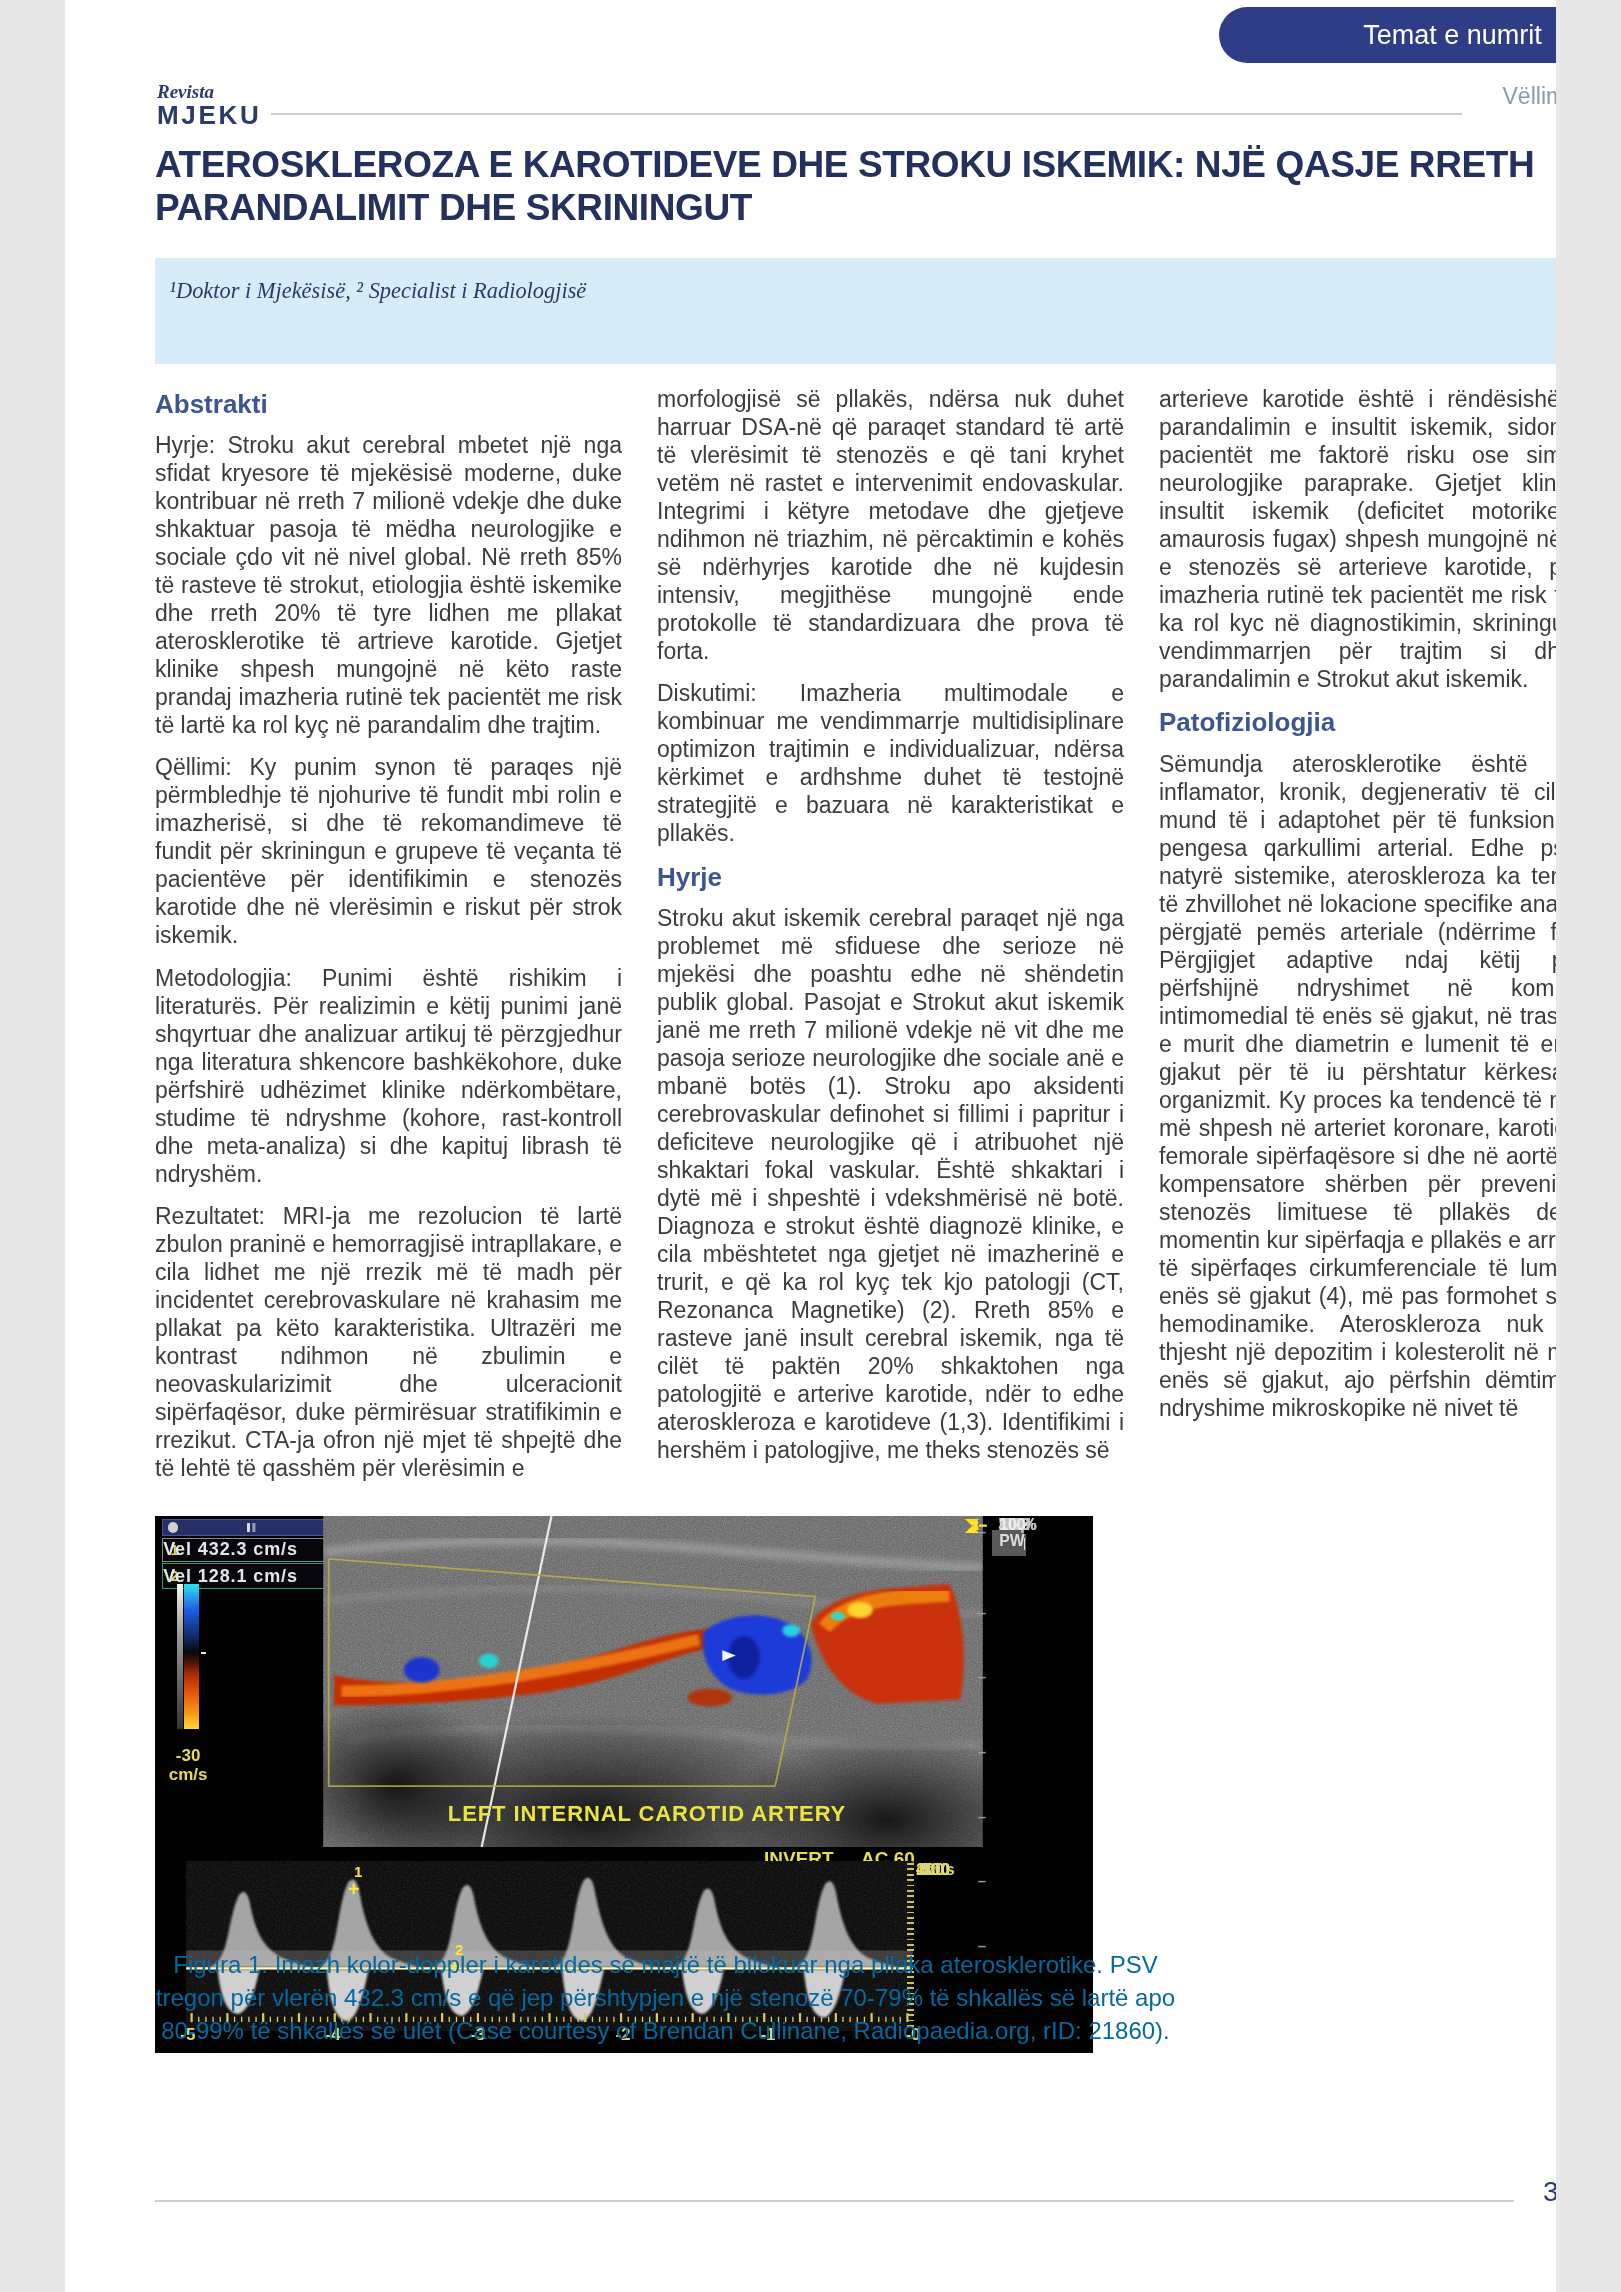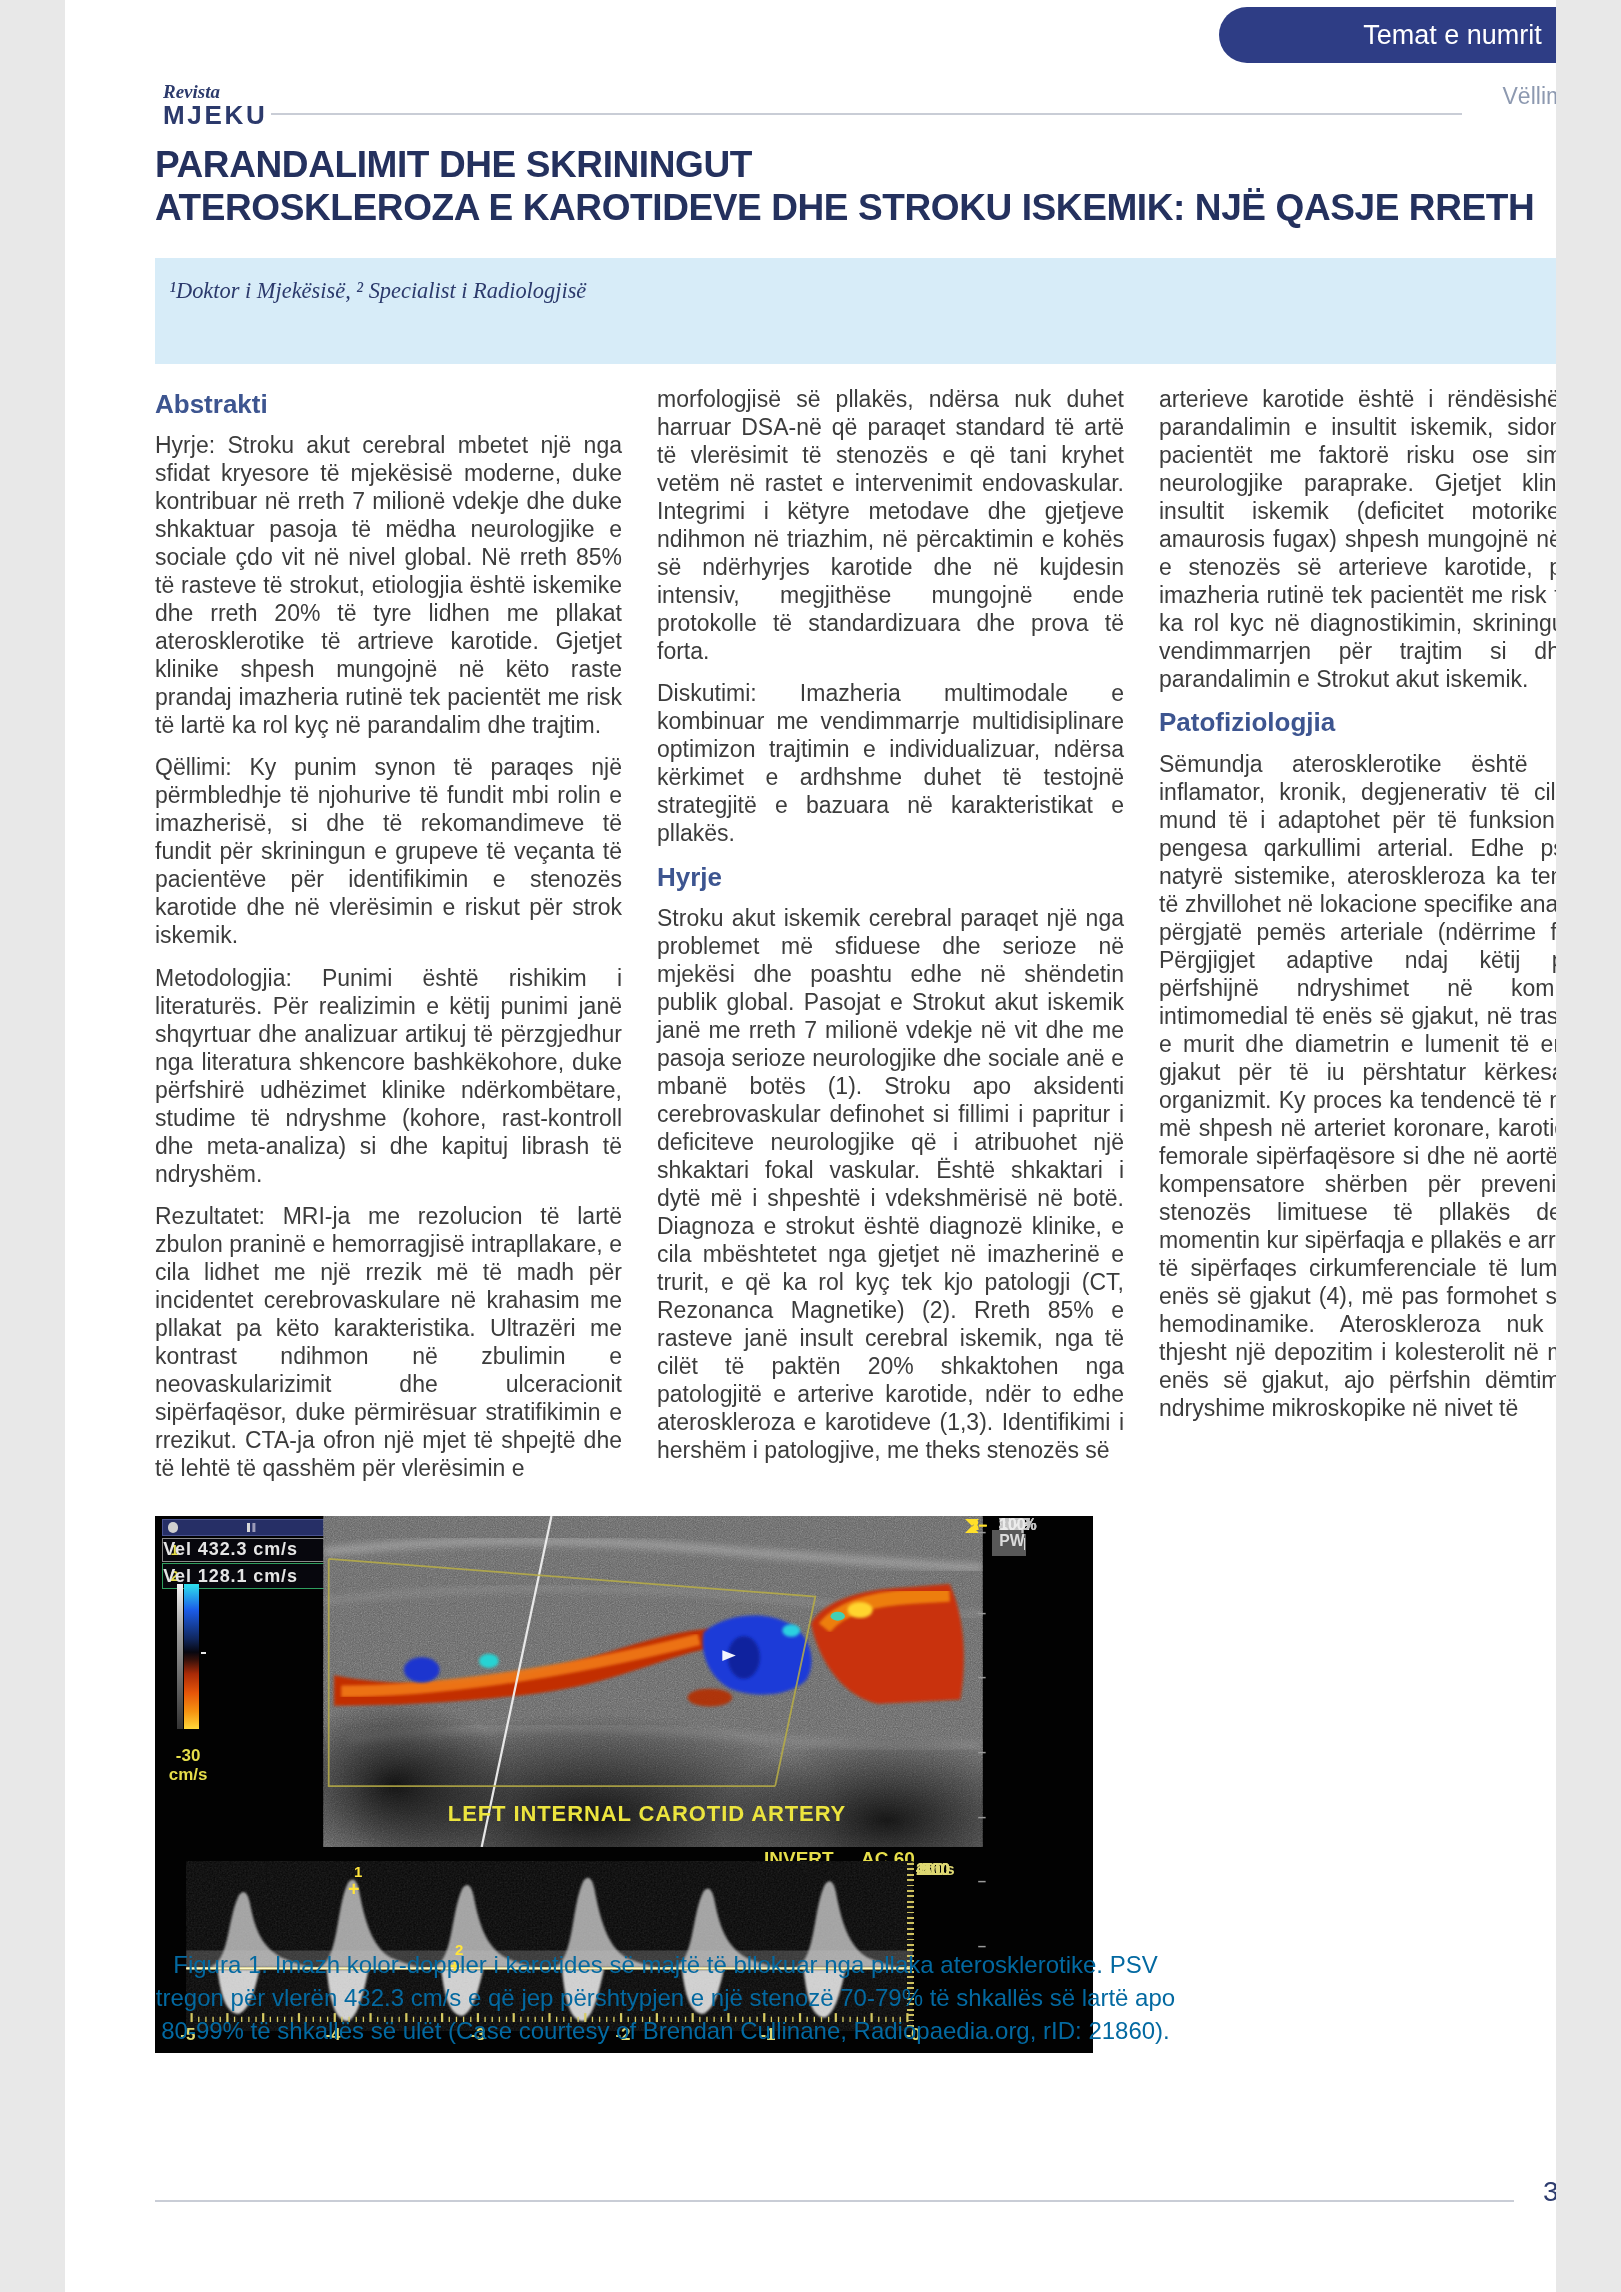--- a/index.html
+++ b/index.html
@@ -8,21 +8,21 @@
     --volume-gray:#8d99b0; --us-yellow:#e6de4a; --us-green:#2f9e5f;
   }
   *{box-sizing:border-box; margin:0; padding:0;}
   html,body{background:#e8e8e8;}
   #page{position:relative; width:1491px; height:2293px; background:#ffffff;
         overflow:hidden; margin:0 auto; font-family:"Liberation Sans", sans-serif;}
 
   .badge{position:absolute; left:1154px; top:7.2px; width:467px; height:56px;
          background:var(--badge-blue); border-radius:28px 0 0 28px; color:#fff;
          font-size:27px; display:flex; align-items:center; justify-content:center;}
-  .logo{position:absolute; left:98px; top:82px; color:var(--brand-navy);}
+  .logo{position:absolute; left:92px; top:82px; color:var(--brand-navy);}
   .logo-top{font-family:"Liberation Serif", serif; font-style:italic; font-weight:bold; font-size:19px; line-height:19.7px;}
   .logo-main{font-size:26px; font-weight:bold; letter-spacing:2.7px; line-height:27px;}
   .header-rule{position:absolute; left:206px; top:113px; width:1191px; height:1.8px; background:var(--rule-gray);}
   .volume{position:absolute; left:1424px; top:83px; width:114px; text-align:center;
           color:var(--volume-gray); font-size:23px;}
 
   .title{position:absolute; left:90px; top:143px; width:1397px; color:#24315e;
          font-size:37px; line-height:43px; font-weight:bold; letter-spacing:-0.4px;}
 
   .authors-box{position:absolute; left:90px; top:258px; width:1444px; height:106px;
@@ -96,22 +96,22 @@
   <div class="badge">Temat e numrit</div>
 
   <div class="logo">
     <div class="logo-top">Revista</div>
     <div class="logo-main">MJEKU</div>
   </div>
   <div class="header-rule"></div>
   <div class="volume">Vëllimi 5</div>
 
   <h1 class="title" id="title">
+      <div>ATEROSKLEROZA E KAROTIDEVE DHE STROKU ISKEMIK: NJË QASJE RRETH</div>
       <div>PARANDALIMIT DHE SKRININGUT</div>
-      <div>ATEROSKLEROZA E KAROTIDEVE DHE STROKU ISKEMIK: NJË QASJE RRETH</div>
     </h1>
 
   <div class="authors-box">
     <div class="affiliations">¹Doktor i Mjekësisë, ² Specialist i Radiologjisë</div>
   </div>
 
   <div class="col" id="col0" style="left:90px">
       <h3 class="col-heading">Abstrakti</h3>
       <p class="col-p">Hyrje: Stroku akut cerebral mbetet një nga sfidat kryesore të mjekësisë moderne, duke kontribuar në rreth 7 milionë vdekje dhe duke shkaktuar pasoja të mëdha neurologjike e sociale çdo vit në nivel global. Në rreth 85% të rasteve të strokut, etiologjia është iskemike dhe rreth 20% të tyre lidhen me pllakat aterosklerotike të artrieve karotide. Gjetjet klinike shpesh mungojnë në këto raste prandaj imazheria rutinë tek pacientët me risk të lartë ka rol kyç në parandalim dhe trajtim.</p>
       <p class="col-p">Qëllimi: Ky punim synon të paraqes një përmbledhje të njohurive të fundit mbi rolin e imazherisë, si dhe të rekomandimeve të fundit për skriningun e grupeve të veçanta të pacientëve për identifikimin e stenozës karotide dhe në vlerësimin e riskut për strok iskemik.</p>

